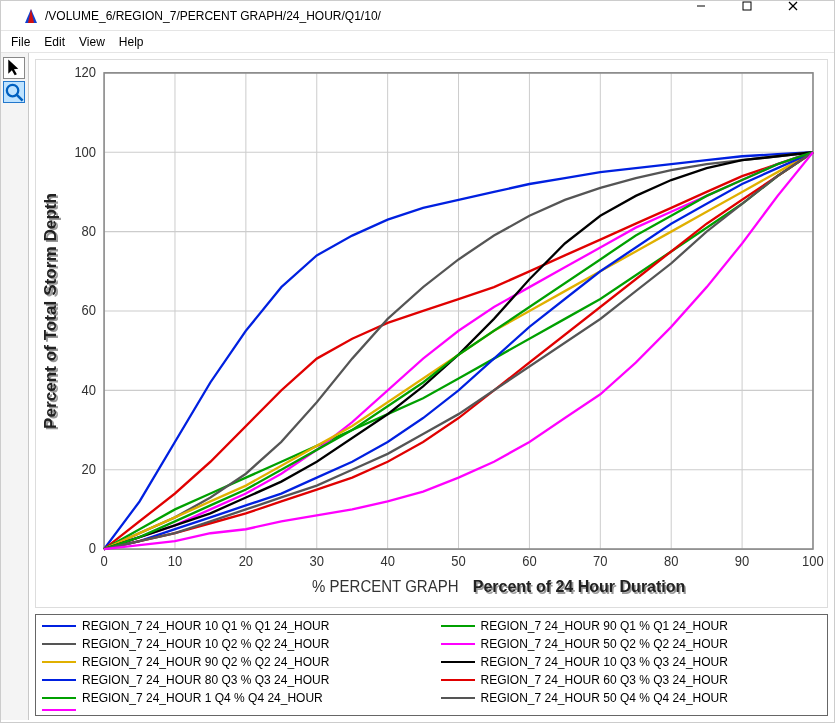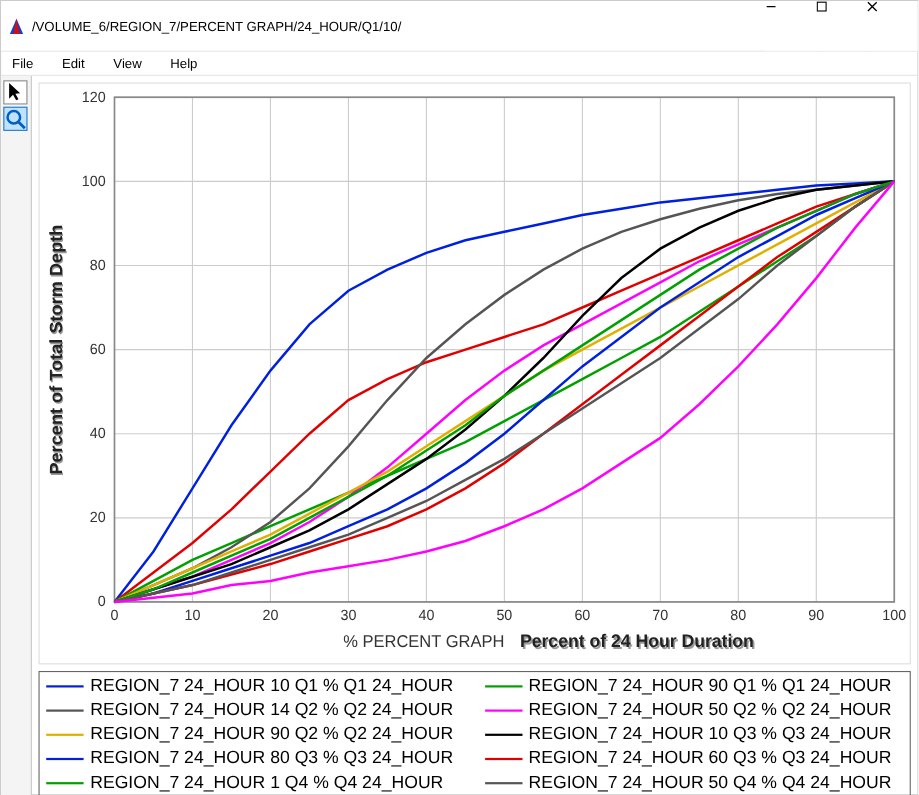--- a/index.html
+++ b/index.html
@@ -8,50 +8,50 @@
     font-size: 12px;
     background: #fff;
     width: 835px;
     height: 723px;
     overflow: hidden;
     position: relative;
   }
   .window { width: 835px; height: 723px; background:#fff; border:1px solid #ccc; }
   .titlebar {
     display:flex; align-items:center; justify-content:space-between;
-    height: 46px; padding: 0 0 0 6px; background:#fff;
+    height: 30px; padding: 0 0 0 22px; background:#fff;
     border-bottom: 1px solid #e5e5e5;
   }
   .titlebar-left { display:flex; align-items:center; gap:6px; }
   .title-text { font-size:12px; color:#000; }
   .titlebar-controls { display:flex; height:100%; }
   .tbtn {
     width:46px; height:100%;
     display:flex; align-items:center; justify-content:center;
     font-size:12px; color:#000; background:#fff;
   }
-  .menubar { display:flex; gap:14px; padding:2px 4px; height:22px; align-items:center; border-bottom:1px solid #e5e5e5; }
+  .menubar { display:flex; gap:2px; padding:2px 4px; height:22px; align-items:center; border-bottom:1px solid #e5e5e5; }
   .menuitem { padding:2px 6px; font-size:12px; color:#000; }
   .content { display:flex; height: calc(100% - 54px); }
   .toolbar {
     width: 28px; border-right:1px solid #c8c8c8; padding:4px 2px;
     display:flex; flex-direction:column; gap:2px; background:#f4f4f4;
   }
   .toolbtn {
     width:22px; height:22px; border:1px solid #888;
     display:flex; align-items:center; justify-content:center;
     background:#fff; font-size:13px;
   }
   .toolbtn.active { background:#bfe3ff; border-color:#2277cc; }
   .plotarea { flex:1; position:relative; padding:6px 6px 4px 6px; display:flex; flex-direction:column; }
   .chart-holder { flex:1; position:relative; border:1px solid #ddd; }
   .legend-box {
     border:1px solid #666; margin-top:6px; padding:4px 6px;
     display:grid; grid-template-columns: 1fr 1fr; column-gap:18px; row-gap:4px;
-    font-size:16px;
+    font-size:12px;
   }
   .legend-item { display:flex; align-items:center; gap:6px; white-space:nowrap; }
   .swatch { display:inline-block; width:34px; height:0; border-top:2.5px solid #000; }
   svg { width:100%; height:100%; display:block; }
   .axis-label { font-size:16px; font-weight:bold; fill:#222; }
   .axis-label.shadow { fill:#999; }
   .tick-label { font-size:13px; fill:#333; }
   .plot-border { fill:none; stroke:#888; stroke-width:1.5; }
   .grid line { stroke:#ccc; stroke-width:1; }
   .series { fill:none; stroke-width:2.2; }
@@ -181,21 +181,21 @@
           <div class="legend-item">
             <span class="swatch" style="border-top-color: rgb(0, 32, 224);"></span>
             <span>REGION_7 24_HOUR 10 Q1 % Q1 24_HOUR</span>
           </div>
           <div class="legend-item">
             <span class="swatch" style="border-top-color: rgb(0, 160, 0);"></span>
             <span>REGION_7 24_HOUR 90 Q1 % Q1 24_HOUR</span>
           </div>
           <div class="legend-item">
             <span class="swatch" style="border-top-color: rgb(85, 85, 85);"></span>
-            <span>REGION_7 24_HOUR 14 Q2 % Q2 24_HOUR</span>
+            <span>REGION_7 24_HOUR 10 Q2 % Q2 24_HOUR</span>
           </div>
           <div class="legend-item">
             <span class="swatch" style="border-top-color: rgb(255, 0, 255);"></span>
             <span>REGION_7 24_HOUR 50 Q2 % Q2 24_HOUR</span>
           </div>
           <div class="legend-item">
             <span class="swatch" style="border-top-color: rgb(224, 176, 0);"></span>
             <span>REGION_7 24_HOUR 90 Q2 % Q2 24_HOUR</span>
           </div>
           <div class="legend-item">

